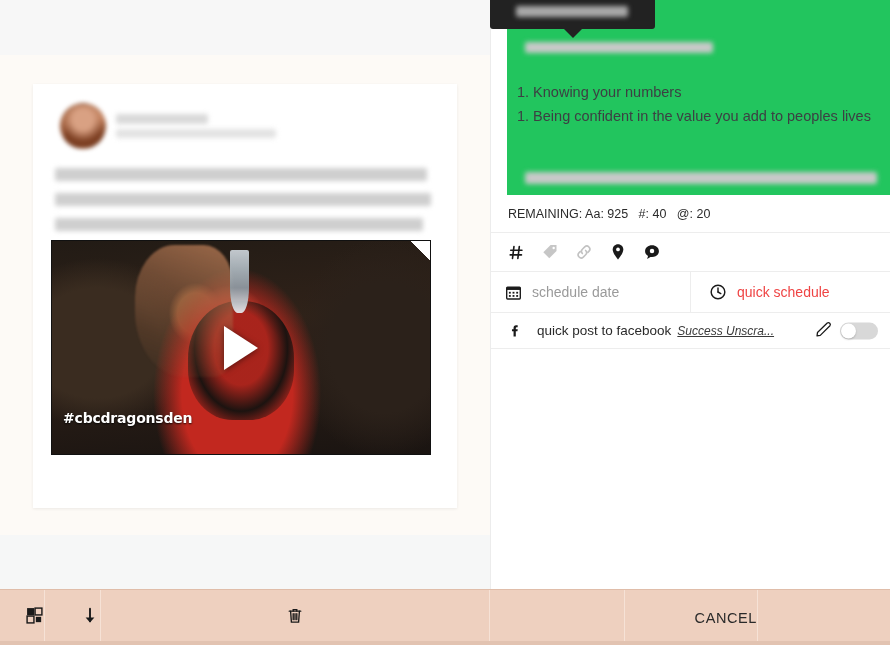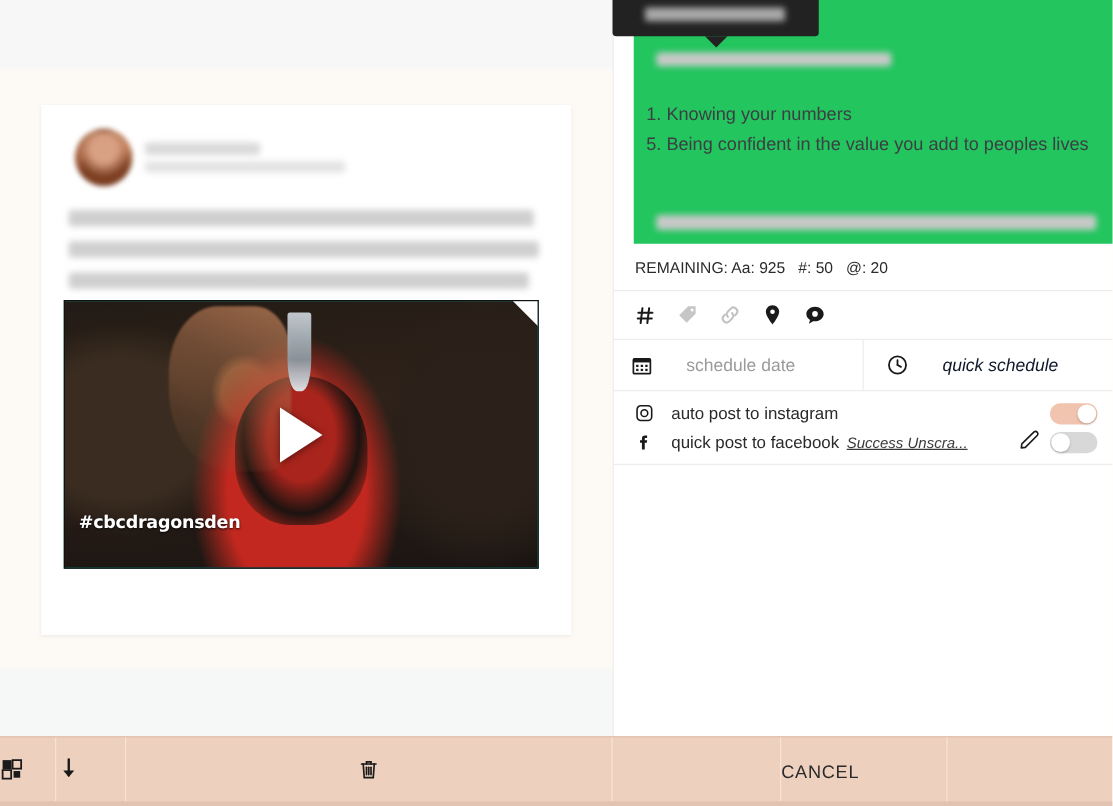--- a/index.html
+++ b/index.html
@@ -83,21 +83,21 @@
   }
   .post-body .redact-line.l1 { width: 372px; }
   .post-body .redact-line.l2 { width: 376px; }
   .post-body .redact-line.l3 { width: 368px; }
 
   .video-thumb {
     position: absolute;
     left: 18px; top: 156px;
     width: 380px; height: 215px;
     overflow: hidden;
-    background: #0f766e;
+    background: #a16207;
     border: 1px solid #111;
   }
   .video-scene {
     position: absolute; inset: 0;
     background:
       radial-gradient(ellipse 120px 180px at 49% 72%, #c2281f 0 46%, rgba(194,40,31,0) 70%),
       radial-gradient(ellipse 52px 62px at 47% 44%, #9c6446 0 54%, rgba(156,100,70,0) 80%),
       radial-gradient(ellipse 30px 34px at 38% 34%, #8a5733 0 60%, rgba(138,87,51,0) 90%),
       radial-gradient(ellipse 120px 100px at 12% 48%, #3a2c20 0 55%, rgba(58,44,32,0) 85%),
       radial-gradient(ellipse 110px 130px at 88% 50%, #2b211a 0 50%, rgba(43,33,26,0) 85%),
@@ -262,30 +262,30 @@
 
   .sched-row {
     position: absolute;
     left: 0; top: 272px;
     width: 399px; height: 41px;
     border-bottom: 1px solid #ededed;
     display: flex;
   }
   .sched-cell {
     display: flex; align-items: center;
-    gap: 27px;
+    gap: 10px;
     padding-left: 14px;
     height: 100%;
     cursor: pointer;
     text-align: right;
   }
   .sched-cell.date  { width: 200px; border-right: 1px solid #ededed; }
   .sched-cell.quick { flex: 1; padding-left: 18px; }
   .sched-ph  { color: #9a9a9a; font-size: 14px; }
-  .sched-lbl { color: #0f172a; font-size: 14px; font-style: italic; }
+  .sched-lbl { color: #ef4444; font-size: 14px; }
 
   .social-list {
     position: absolute;
     left: 0; top: 313px;
     width: 399px;
     padding: 6px 0 6px 0;
     border-bottom: 1px solid #ededed;
   }
   .social-row {
     position: relative;
@@ -338,21 +338,21 @@
   .bottom-bar {
     position: absolute;
     left: 0; bottom: 0;
     width: 890px; height: 56px;
     background: #eed0bf;
     border-top: 1px solid #e0bda9;
     display: flex;
     align-items: stretch;
   }
   .bb-cell {
-    display: flex; align-items: center; justify-content: flex-start;
+    display: flex; align-items: center; justify-content: flex-end;
     border-right: 1px solid #f6e2d6;
     cursor: pointer;
   }
   .bb-cell.icon1  { width: 45px; }
   .bb-cell.icon2  { width: 56px; }
   .bb-cell.trash  { flex: 0 0 389px; justify-content: center; }
   .bb-cell.gap    { flex: 0 0 135px; }
   .bb-cell.cancel { flex: 0 0 133px; }
   .bb-cell.save   { flex: 0 0 132px; border-right: none; }
   .bb-label {
@@ -406,32 +406,32 @@
     </div>
   </div>
 
   <div class="right-panel">
 
     <div class="editor-area">
       <div class="editor-redact top"></div>
 
       <ul class="num-list">
         <li>1. Knowing your numbers</li>
-        <li>5. Being confident in the value you add to peoples lives</li>
+        <li>1. Being confident in the value you add to peoples lives</li>
       </ul>
 
       <div class="editor-redact bot"></div>
 
       <div class="scroll-track">
         <div class="scroll-thumb"></div>
       </div>
     </div>
 
     <div class="remaining-row">
-      <span class="remaining-text">REMAINING: Aa: 925   #: 50   @: 20</span>
+      <span class="remaining-text">REMAINING: Aa: 925   #: 40   @: 20</span>
     </div>
 
     <div class="icon-row">
       <div class="icon-btn">
         <svg width="17" height="17" viewBox="0 0 20 20">
           <g stroke="#1a1a1a" stroke-width="1.9" stroke-linecap="round">
             <line x1="7" y1="3" x2="5.3" y2="17"></line>
               <line x1="13.3" y1="3" x2="11.6" y2="17"></line>
             <line x1="3.2" y1="7.3" x2="16.4" y2="7.3"></line>
               <line x1="2.6" y1="12.8" x2="15.8" y2="12.8"></line>
@@ -489,32 +489,20 @@
             <line x1="10" y1="5.6" x2="10" y2="10"></line>
               <line x1="10" y1="10" x2="13.1" y2="11.7"></line>
           </g>
         </svg>
         <span class="sched-lbl">quick schedule</span>
       </div>
     </div>
 
     <div class="social-list">
 
-      <div class="social-row">
-        <span class="social-ico">
-          <svg width="15" height="15" viewBox="0 0 20 20">
-            <rect x="2.2" y="2.2" width="15.6" height="15.6" rx="4" fill="none" stroke="#1a1a1a" stroke-width="1.7"></rect>
-            <circle cx="10" cy="10" r="3.6" fill="none" stroke="#1a1a1a" stroke-width="1.7"></circle>
-          </svg>
-        </span>
-        <span class="social-lbl">auto post to instagram</span>
-        <div class="toggle on">
-          <div class="knob"></div>
-        </div>
-      </div>
 
       <div class="social-row">
         <span class="social-ico">
           <svg width="15" height="15" viewBox="0 0 20 20">
             <path d="M12.9 3.1 h-2.2 c-2.1 0-3.3 1.3-3.3 3.4 V8.2 H5.3 v2.7 h2.1 V18 h3 v-7.1 h2.2 l0.4-2.7 h-2.6 V6.9 c0-0.8 0.3-1.1 1.1-1.1 h1.4 Z" fill="#1a1a1a"></path>
           </svg>
         </span>
         <span class="social-lbl">quick post to facebook</span>
         <span class="social-sub">Success Unscra...</span>
         <span class="pencil">

